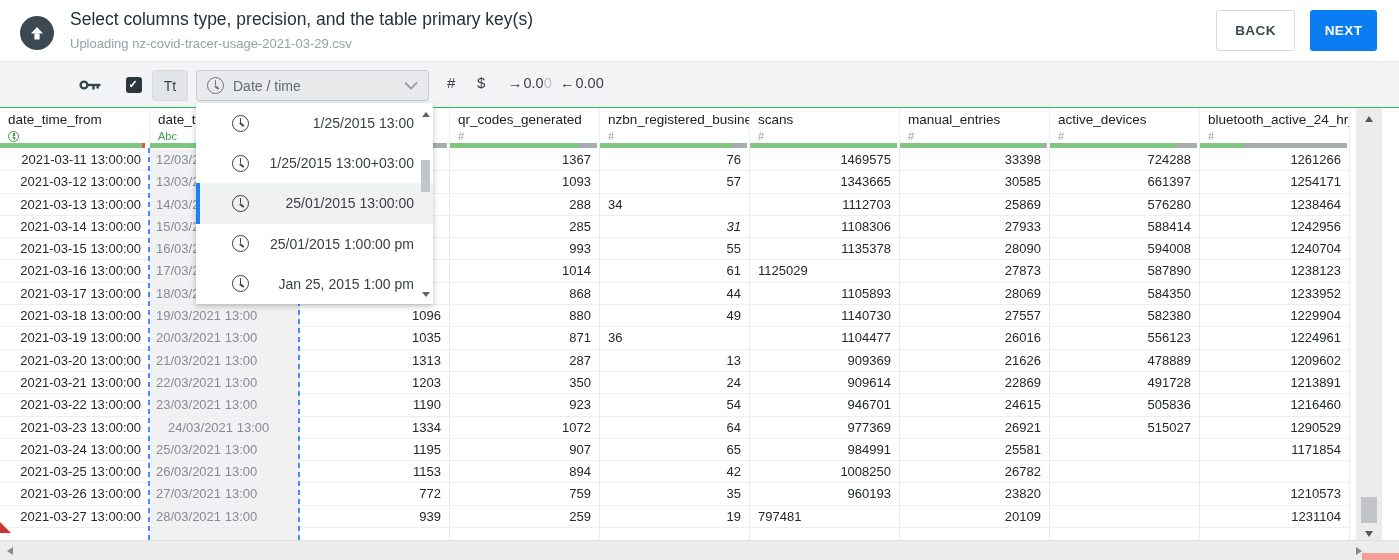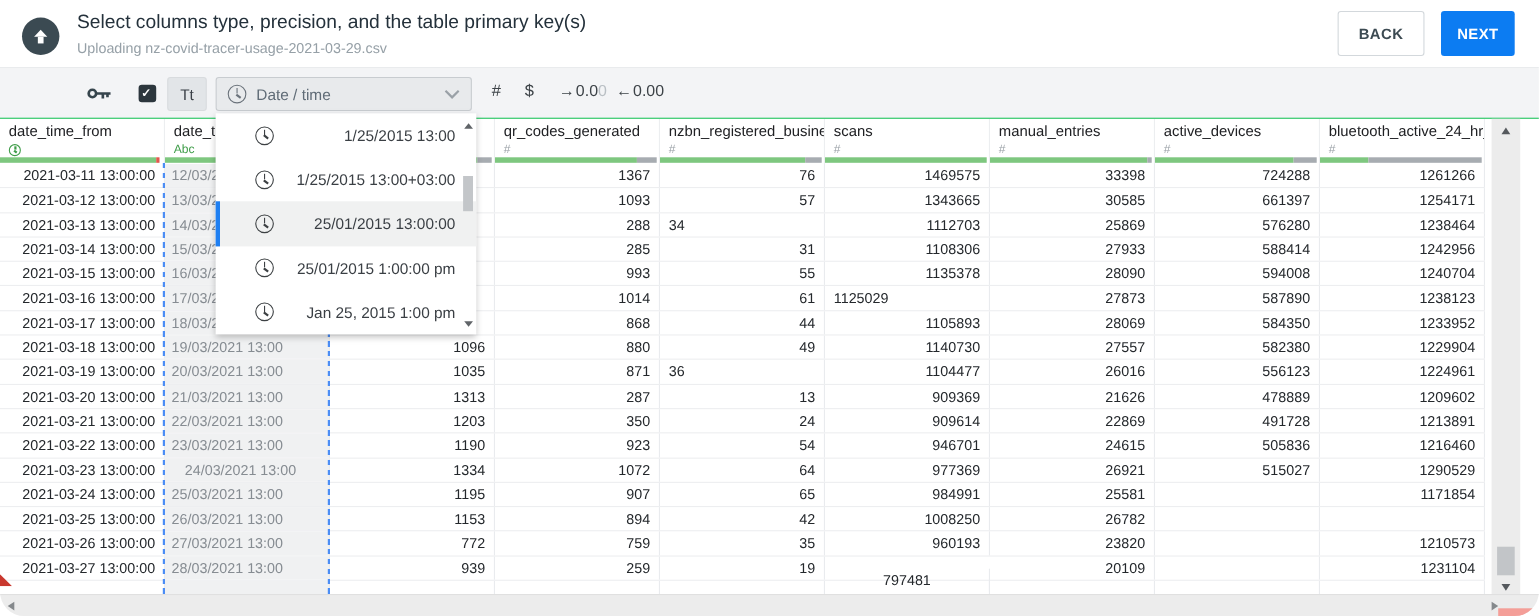--- a/index.html
+++ b/index.html
@@ -1,18 +1,18 @@
 <!DOCTYPE html>
 <html><head>
 <meta charset="utf-8">
 <style>
   * { margin:0; padding:0; box-sizing:border-box; }
   html,body { width:1399px; height:560px; overflow:hidden; background:#fff;
               font-family:"Liberation Sans", sans-serif; }
-  .app { position:relative; width:1399px; height:560px; background:#fff; overflow:hidden;border-radius:22px; }
+  .app { position:relative; width:1399px; height:560px; background:#fff; overflow:hidden; }
 
   
   .topbar { position:absolute; left:0; top:0; width:1399px; height:62px; background:#fff;
             border-bottom:1px solid #e7e9eb; z-index:20; }
   .upload-badge { position:absolute; left:20px; top:16px; width:34px; height:34px; border-radius:50%;
                   background:#3b4a52; display:flex; align-items:center; justify-content:center; }
   .page-title { position:absolute; left:70px; top:9px; font-size:17.5px; color:#24313b; }
   .page-subtitle { position:absolute; left:70px; top:36px; font-size:13px; color:#96a0a7; }
   .btn-back { position:absolute; left:1216px; top:10px; width:79px; height:41px; background:#fff;
               border:1px solid #d3d8dc; border-radius:3px; font-size:13.5px; font-weight:bold;
@@ -271,21 +271,21 @@
           <div class="tcell" style="width: 150px; text-align: right;">1112703</div>
           <div class="tcell" style="width: 150px; text-align: right;">25869</div>
           <div class="tcell" style="width: 150px; text-align: right;">576280</div>
           <div class="tcell" style="width: 150px; text-align: right;">1238464</div>
         </div>
         <div class="trow">
           <div class="tcell" style="width: 150px; text-align: right;">2021-03-14 13:00:00</div>
           <div class="tcell selcell" style="width: 150px; text-align: left;">15/03/2021 13:00</div>
           <div class="tcell" style="width: 150px; text-align: right;"></div>
           <div class="tcell" style="width: 150px; text-align: right;">285</div>
-          <div class="tcell" style="width: 150px; text-align: right;">31</div>
+          <div class="tcell" style="width: 150px; text-align: right; font-style: italic;">31</div>
           <div class="tcell" style="width: 150px; text-align: right;">1108306</div>
           <div class="tcell" style="width: 150px; text-align: right;">27933</div>
           <div class="tcell" style="width: 150px; text-align: right;">588414</div>
           <div class="tcell" style="width: 150px; text-align: right;">1242956</div>
         </div>
         <div class="trow">
           <div class="tcell" style="width: 150px; text-align: right;">2021-03-15 13:00:00</div>
           <div class="tcell selcell" style="width: 150px; text-align: left;">16/03/2021 13:00</div>
           <div class="tcell" style="width: 150px; text-align: right;"></div>
           <div class="tcell" style="width: 150px; text-align: right;">993</div>
@@ -415,21 +415,21 @@
           <div class="tcell" style="width: 150px; text-align: right;">23820</div>
           <div class="tcell" style="width: 150px; text-align: right;"></div>
           <div class="tcell" style="width: 150px; text-align: right;">1210573</div>
         </div>
         <div class="trow">
           <div class="tcell" style="width: 150px; text-align: right;">2021-03-27 13:00:00</div>
           <div class="tcell selcell" style="width: 150px; text-align: left;">28/03/2021 13:00</div>
           <div class="tcell" style="width: 150px; text-align: right;">939</div>
           <div class="tcell" style="width: 150px; text-align: right;">259</div>
           <div class="tcell" style="width: 150px; text-align: right;">19</div>
-          <div class="tcell" style="width: 150px; text-align: center; margin-top: 11px;">797481</div>
+          <div class="tcell" style="width: 150px; text-align: left;">797481</div>
           <div class="tcell" style="width: 150px; text-align: right;">20109</div>
           <div class="tcell" style="width: 150px; text-align: right;"></div>
           <div class="tcell" style="width: 150px; text-align: right;">1231104</div>
         </div>
         <div class="trow partial">
           <div class="tcell" style="width: 150px;"></div>
           <div class="tcell selcell" style="width: 150px;"></div>
           <div class="tcell" style="width: 150px;"></div>
           <div class="tcell" style="width: 150px;"></div>
           <div class="tcell" style="width: 150px;"></div>

